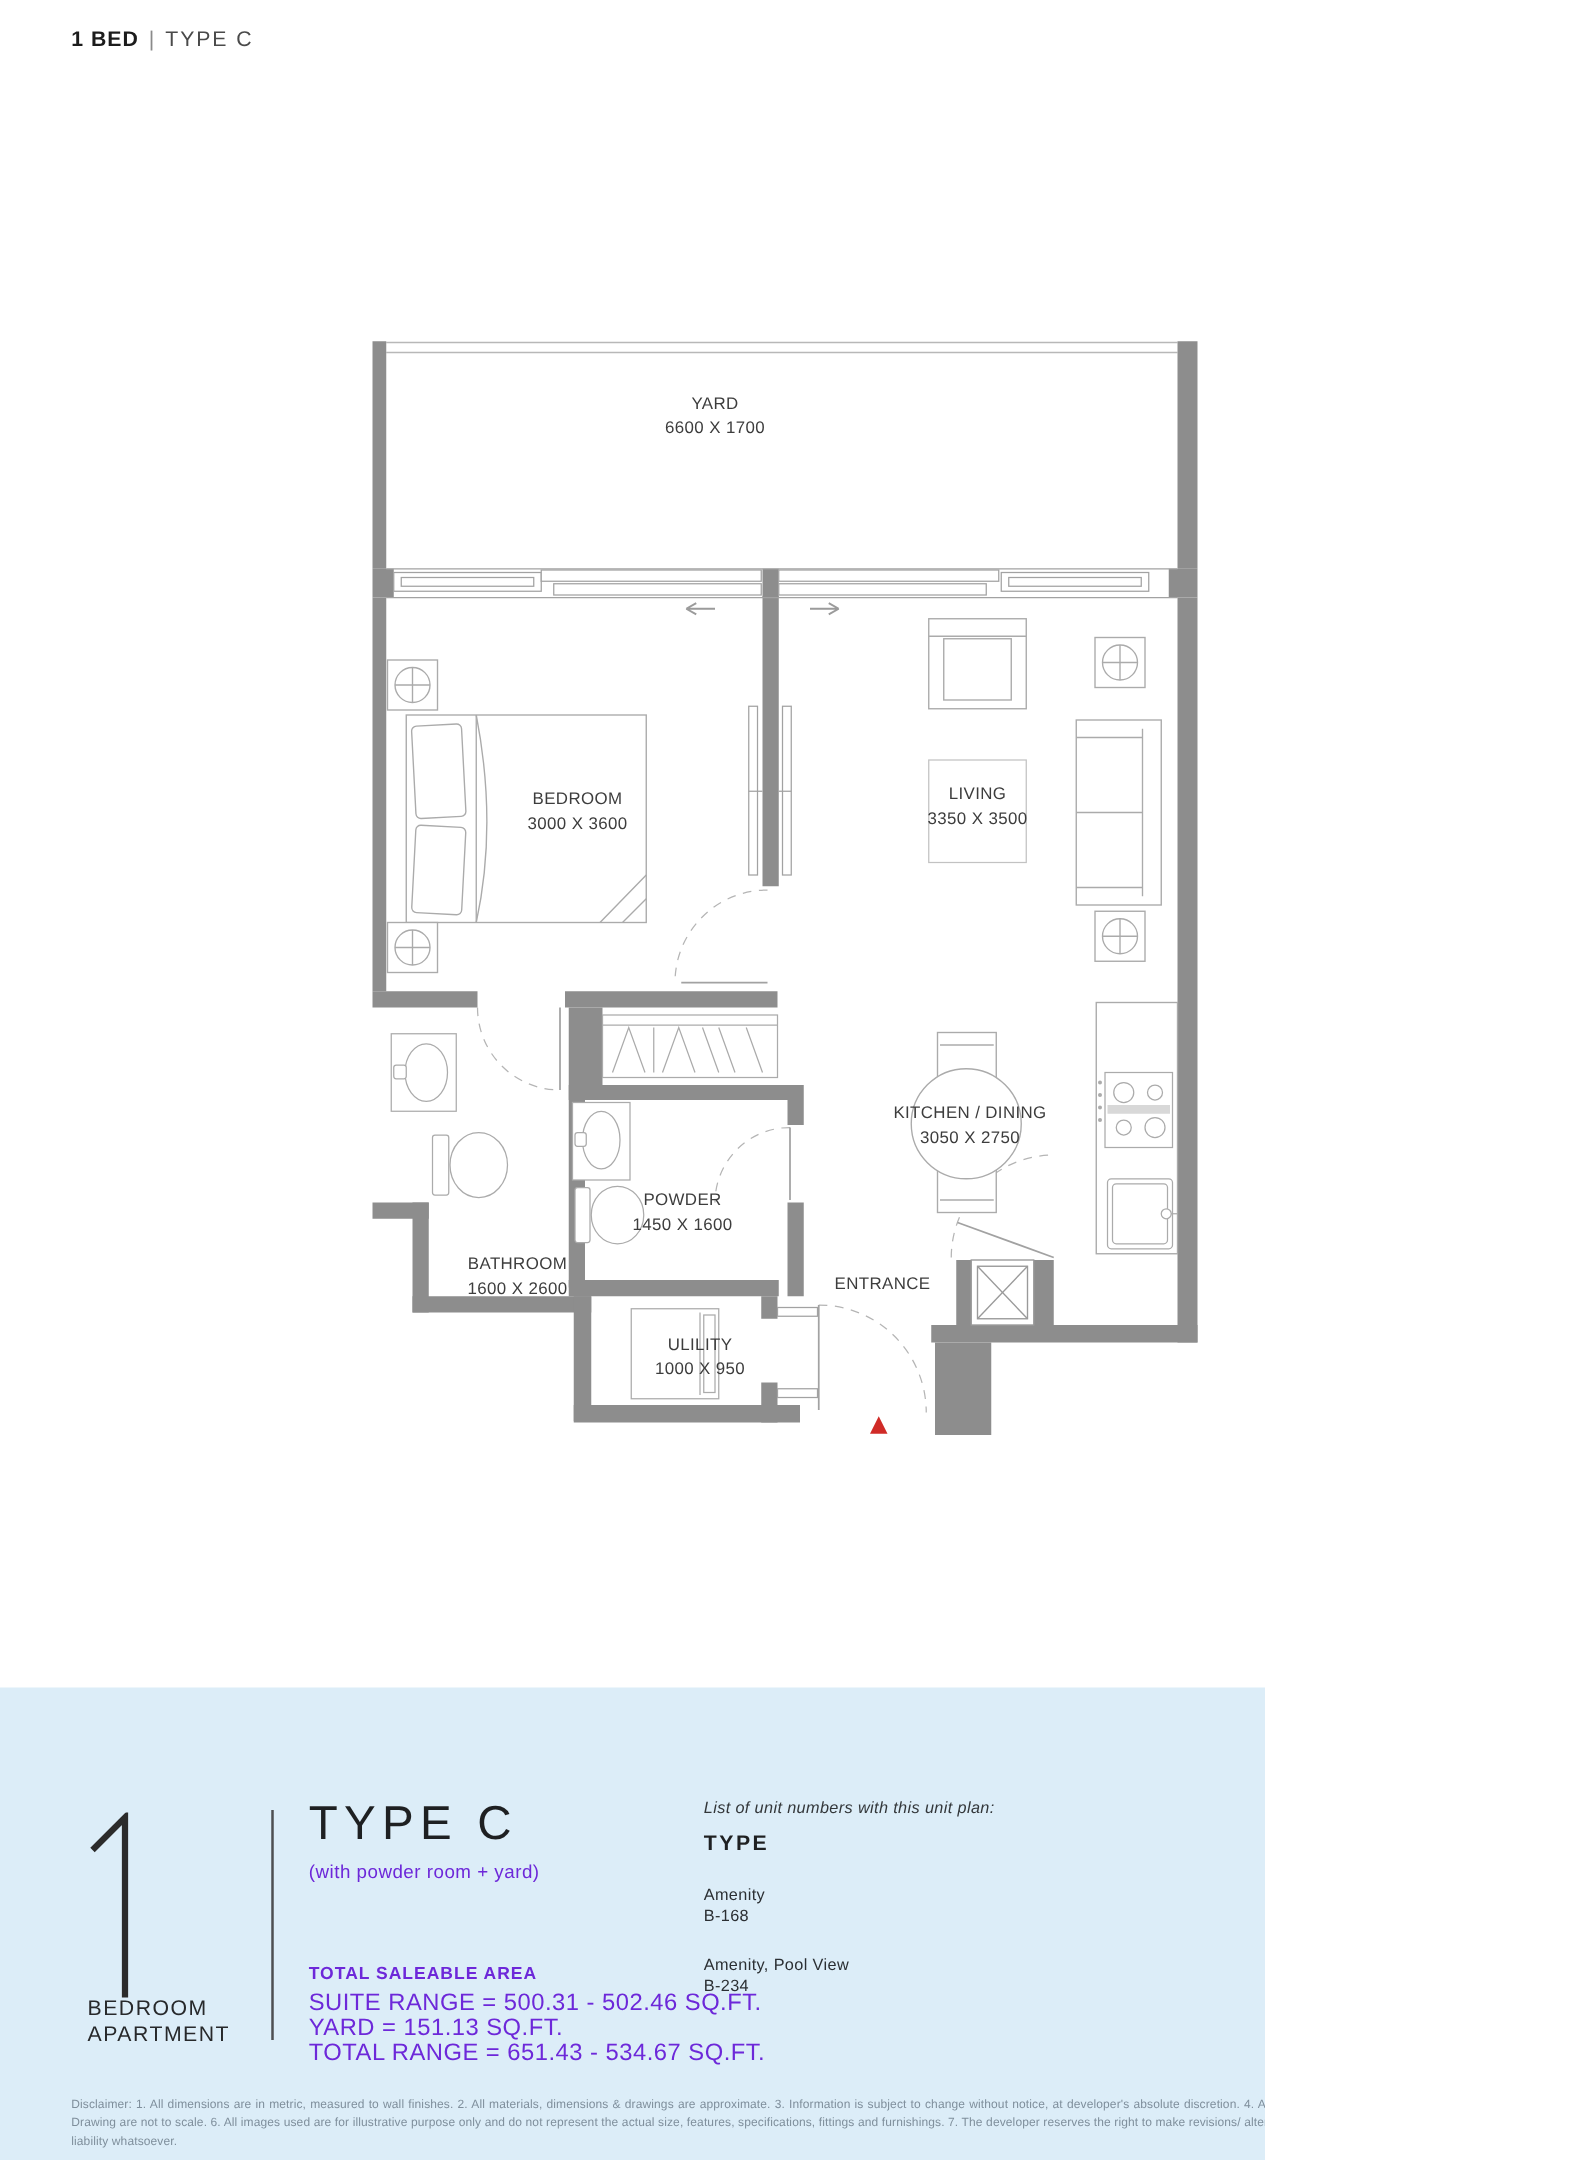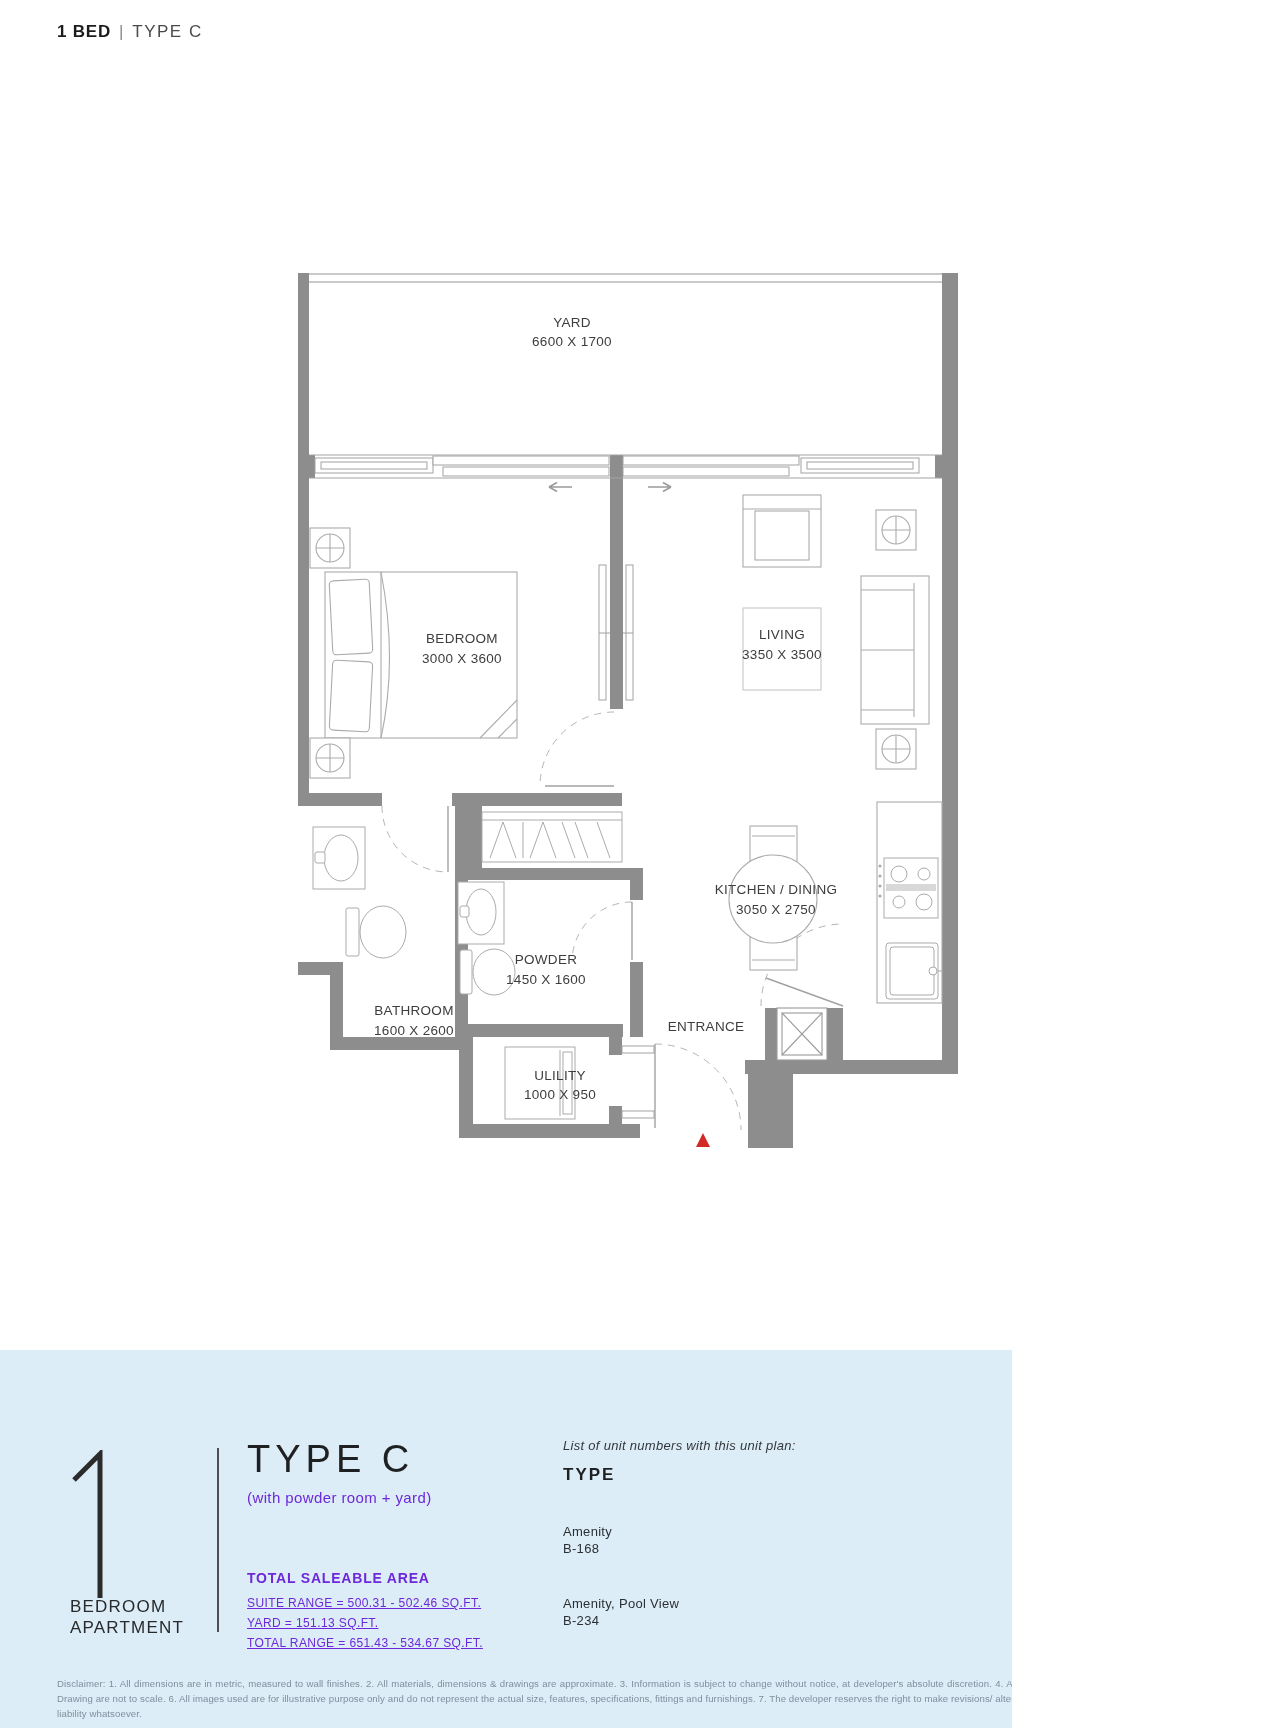--- a/index.html
+++ b/index.html
@@ -17,25 +17,25 @@
   .info{position:absolute;left:0;top:1350px;width:1264px;height:378px;background:#dcedf8;}
   .numeral{position:absolute;left:70px;top:100px;}
   .unit-words{position:absolute;left:70px;top:246px;font-size:17px;letter-spacing:1.2px;
               color:#27292b;line-height:21px;font-weight:500;}
   .vdiv{position:absolute;left:217px;top:98px;width:2px;height:184px;background:#4d4f52;}
   .type-title{position:absolute;left:247px;top:88px;font-size:38px;letter-spacing:5px;
               color:#1e2022;font-weight:400;}
   .type-sub{position:absolute;left:247px;top:139px;font-size:15px;color:#6d28d9;letter-spacing:.4px;}
   .area{position:absolute;left:247px;top:220px;color:#6d28d9;}
   .area .h{font-weight:bold;font-size:14px;letter-spacing:.8px;margin-bottom:7px;}
-  .area .l{font-size:12px;line-height:20px;letter-spacing:.4px;text-decoration:underline;}
+  .area .l{font-size:19px;line-height:20px;letter-spacing:.4px;}
   .views{position:absolute;left:563px;top:88px;color:#2b2f33;}
   .views .intro{font-style:italic;font-size:13px;letter-spacing:.3px;color:#33373a;}
   .views .vh{font-weight:bold;font-size:17px;letter-spacing:2px;margin-top:12px;color:#1e2022;}
-  .views .grp{margin-top:38px;font-size:13px;line-height:17px;letter-spacing:.3px;}
+  .views .grp{margin-top:22px;font-size:13px;line-height:17px;letter-spacing:.3px;}
   .disc{position:absolute;left:57px;top:326px;width:1150px;font-size:9.6px;line-height:15px;
         color:#7f8f9c;letter-spacing:.1px;text-align:justify;}
   .sr{position:absolute;width:1px;height:1px;overflow:hidden;clip:rect(0 0 0 0);}
 </style>
 </head>
 <body>
 
 <div class="page">
 
   <div class="hdr">

